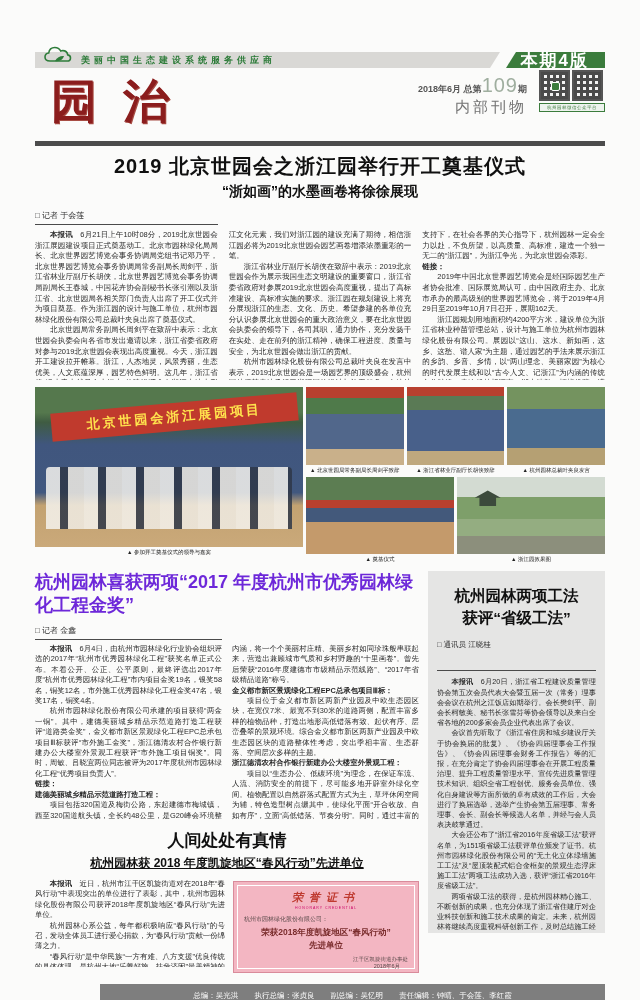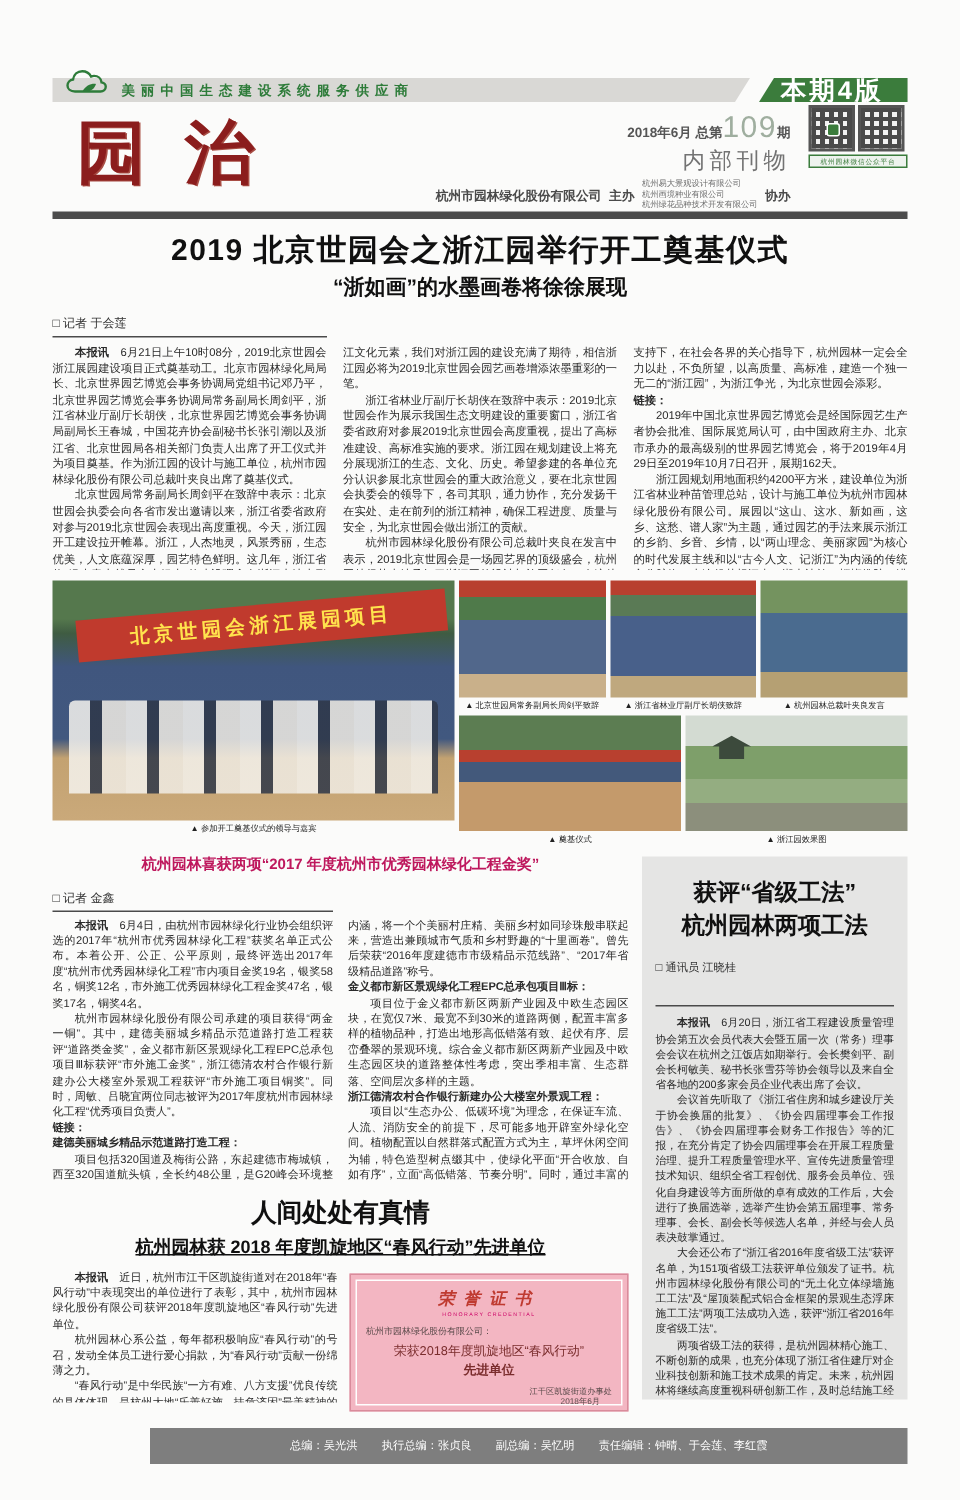--- a/index.html
+++ b/index.html
@@ -61,35 +61,35 @@
   .g-sp1 { background:linear-gradient(180deg,#b8402f 0 14%,#4f7a4a 14% 34%,#51678b 34% 80%,#c9b08a 80%); }
   .g-sp2 { background:linear-gradient(180deg,#b8402f 0 12%,#5a7a55 12% 30%,#48608a 30% 82%,#bfa87e 82%); }
   .g-sp3 { background:linear-gradient(180deg,#74935f 0 28%,#4a6b8f 28% 78%,#b5a073 78%); }
   .g-dig { background:linear-gradient(180deg,#5c7d52 0 30%,#b8402f 30% 40%,#43597b 40% 58%,#c49a6b 58% 100%); }
   .g-render { background:linear-gradient(180deg,#d3dbd2 0 26%,#7e9f6a 26% 55%,#94ad81 55% 76%,#8c8f7c 76%); }
   .pavilion { position:absolute; left:12%; top:18%; width:26px; height:16px; background:#3c4a3c; clip-path:polygon(50% 0,100% 45%,82% 45%,82% 100%,18% 100%,18% 45%,0 45%); }
 
   
   .lower { display:flex; gap:9px; margin-top:8px; }
   .left-col { width:384px; }
-  .h3 { text-align:center; font-size:10px; font-weight:bold; line-height:1.25; color:#be185d; }
+  .h3 { font-size:18px; font-weight:bold; line-height:1.25; color:#6d28d9; }
   .w-col2 { width:187px; }
   .cols2 { display:flex; gap:10px; margin-top:4px; height:176px; overflow:hidden; }
   .cols2 .col { flex:1; font-size:7.4px; line-height:10.4px; text-align:justify; color:#2a2a2a; }
 
   .h4 { text-align:center; font-size:17px; font-weight:bold; margin-top:9px; color:#101010; }
   .h5 { text-align:center; font-size:12px; font-weight:bold; margin-top:3px; color:#101010;text-decoration:underline; }
   .a3-body { display:flex; gap:8px; margin-top:3px; }
   .a3-left { width:190px; }
   .a3-text { font-size:7.4px; line-height:10.4px; text-align:justify; color:#2a2a2a; height:88px; overflow:hidden; margin-top:4px; }
   .certificate { flex:1; background:#f3b6c2; border:1px solid #d98b9b; box-shadow:inset 0 0 0 3px #f3b6c2, inset 0 0 0 4px #fff; padding:8px 10px 4px; height:92px; overflow:hidden; margin-top:6px; position:relative; }
   .cert-title { text-align:center; font-family:"Liberation Serif",serif; font-weight:bold; font-style:italic; color:#bf3a30; font-size:11px; letter-spacing:6px; }
   .cert-sub { text-align:center; font-size:3.5px; color:#c06; letter-spacing:1px; margin-top:1px; }
   .cert-to { font-size:6px; color:#5a4a4a; margin-top:5px; }
-  .cert-body { text-align:center; font-size:8.5px; font-weight:normal; color:#7a2d2d; margin-top:3px; }
+  .cert-body { text-align:center; font-size:8.5px; font-weight:bold; color:#7a2d2d; margin-top:3px; }
   .cert-body2 { text-align:center; font-size:8.5px; font-weight:bold; color:#7a2d2d; margin-top:1px; }
   .cert-issuer { text-align:right; font-size:5.5px; color:#5a4a4a; margin-top:4px; }
   .cert-date { text-align:right; font-size:5.5px; color:#5a4a4a; margin-right:8px; }
 
   .sidebar { flex:1; background:#e5e5e4; padding:14px 9px 8px; height:362px; overflow:hidden; }
   .sb-title { text-align:center; font-size:15.5px; font-weight:bold; line-height:1.4; color:#101010; }
   .sb-byline { font-size:7.5px; color:#333; border-bottom:1px solid #4a4a4a; padding-bottom:20px; margin-top:12px; }
   .sb-text { margin-top:6px; font-size:7.2px; line-height:10.2px; text-align:justify; color:#2a2a2a; }
   .sb-text p { text-indent:2em; }
 
@@ -115,30 +115,20 @@
     </span>
   </div>
 
   <div class="masthead-row">
     <div class="masthead-title">园治</div>
     <div class="head-right">
       <div class="dateline">
         <span>2018年6月 总第</span><span class="issue-no">109</span><span>期</span>
       </div>
       <div class="pubtype">内部刊物</div>
-      <div class="org-row">
-        <span class="organizer">杭州市园林绿化股份有限公司</span>
-        <span class="org-role">主办</span>
-        <span class="co-list">
-          <div>杭州易大景观设计有限公司</div>
-          <div>杭州画境种业有限公司</div>
-          <div>杭州绿花品种技术开发有限公司</div>
-        </span>
-        <span class="co-role">协办</span>
-      </div>
     </div>
     <div class="qr-stack">
       <div class="qr-row">
         <div class="qr">
             <span class="qr-center"></span>
           </div>
         <div class="qr"></div>
       </div>
       <div class="qr-label">杭州园林微信公众平台</div>
     </div>
@@ -250,22 +240,22 @@
             <div class="cert-body2">先进单位</div>
             <div class="cert-issuer">江干区凯旋街道办事处</div>
             <div class="cert-date">2018年6月</div>
           </div>
         </div>
       </div>
 
     </div>
 
     <div class="sidebar">
+      <div class="sb-title">杭州园林两项工法</div>
       <div class="sb-title">获评“省级工法”</div>
-      <div class="sb-title">杭州园林两项工法</div>
       <div class="sb-byline">□ 通讯员 江晓桂</div>
       <div class="sb-text">
         <p><span class="lead">本报讯</span><span>　6月20日，浙江省工程建设质量管理协会第五次会员代表大会暨五届一次（常务）理事会会议在杭州之江饭店如期举行。会长樊剑平、副会长柯敏美、秘书长张雪芬等协会领导以及来自全省各地的200多家会员企业代表出席了会议。</span></p>
         <p>会议首先听取了《浙江省住房和城乡建设厅关于协会换届的批复》、《协会四届理事会工作报告》、《协会四届理事会财务工作报告》等的汇报，在充分肯定了协会四届理事会在开展工程质量治理、提升工程质量管理水平、宣传先进质量管理技术知识、组织全省工程创优、服务会员单位、强化自身建设等方面所做的卓有成效的工作后，大会进行了换届选举，选举产生协会第五届理事、常务理事、会长、副会长等候选人名单，并经与会人员表决鼓掌通过。</p>
         <p>大会还公布了“浙江省2016年度省级工法”获评名单，为151项省级工法获评单位颁发了证书。杭州市园林绿化股份有限公司的“无土化立体绿墙施工工法”及“屋顶装配式铝合金框架的景观生态浮床施工工法”两项工法成功入选，获评“浙江省2016年度省级工法”。</p>
         <p>两项省级工法的获得，是杭州园林精心施工、不断创新的成果，也充分体现了浙江省住建厅对企业科技创新和施工技术成果的肯定。未来，杭州园林将继续高度重视科研创新工作，及时总结施工经验，不断创新施工技术，加大对新工艺、新技术开发和应用的投入，增强企业的科技实力和核心竞争力，为进一步提高浙江省的园林技术和工程质量水平、促进园林产业转型升级，做出更多贡献。</p>
       </div>
     </div>
   </div>
 

